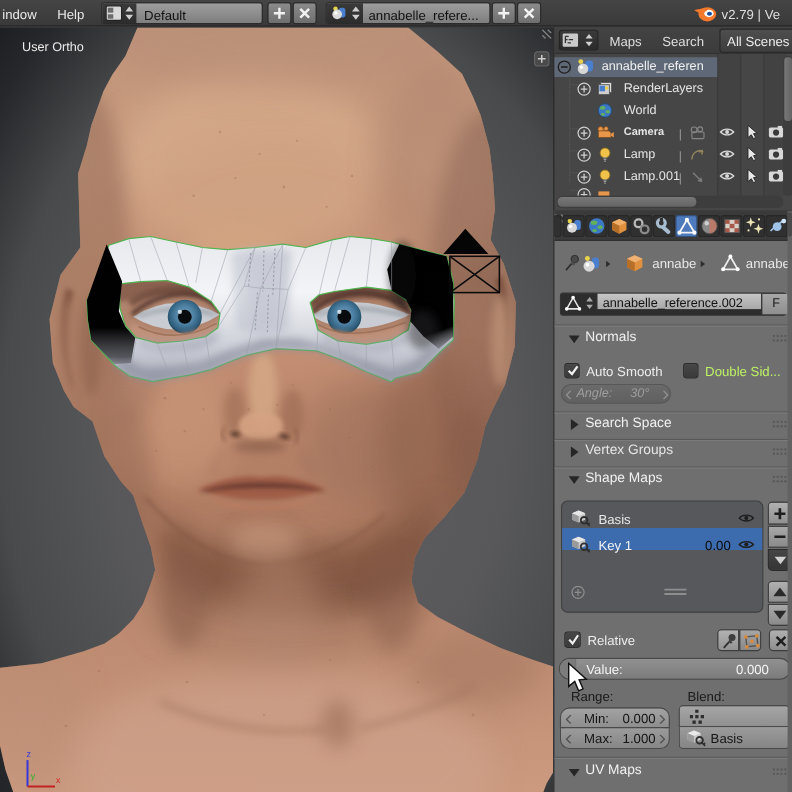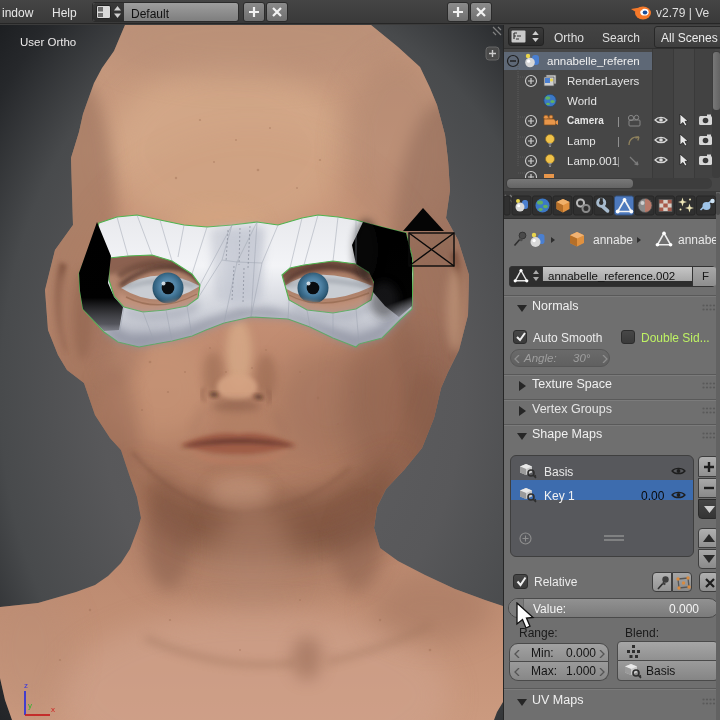--- a/index.html
+++ b/index.html
@@ -35,20 +35,35 @@
       <svg class="abs" style="left:3px;top:2px" width="14" height="14" viewBox="0 0 14 14">
           <path d="M7 2 V12 M2 7 H12" stroke="#f2f2f2" stroke-width="2.2"></path>
         </svg>
     </div>
     <div class="abs" style="left:266px;top:2px;width:22px;height:20px;border:1px solid #2b2b2b;border-radius:3px;background:linear-gradient(#8b8b8b,#6f6f6f);">
       <svg class="abs" style="left:3px;top:2px" width="14" height="14" viewBox="0 0 14 14">
           <path d="M3 3 L11 11 M11 3 L3 11" stroke="#f2f2f2" stroke-width="2.2"></path>
         </svg>
     </div>
 
+    <div class="abs" style="left:296px;top:2px;width:150px;height:20px;border:1px solid #2b2b2b;border-radius:3px;background:linear-gradient(#9e9e9e,#7e7e7e);">
+      <div class="abs" style="left:0;top:0;width:33px;height:18px;background:linear-gradient(#3a3a3a,#2c2c2c);border-radius:2px 0 0 2px;">
+        <svg class="abs" style="left:3px;top:2px;" width="17" height="14" viewBox="0 0 17 14">
+            <circle cx="5" cy="3" r="2" fill="#e8d44c"></circle>
+            <rect x="8" y="2" width="6" height="9" rx="2.5" fill="#4a7fd0"></rect>
+            <circle cx="6.5" cy="8" r="4.4" fill="#dcdcdc"></circle>
+            <circle cx="5.3" cy="6.8" r="1.5" fill="#fff"></circle>
+          </svg>
+        <svg class="abs" style="left:22px;top:2px;" width="9" height="14" viewBox="0 0 9 14">
+            <path d="M4.5 1 L8 5.5 L1 5.5 Z" fill="#cfcfcf"></path>
+            <path d="M4.5 13 L8 8.5 L1 8.5 Z" fill="#cfcfcf"></path>
+          </svg>
+      </div>
+      <div class="txt" style="left:38px;top:4px;font-size:12px;color:#111;">annabelle_refere...</div>
+    </div>
     <div class="abs" style="left:447px;top:2px;width:22px;height:20px;border:1px solid #2b2b2b;border-radius:3px;background:linear-gradient(#8b8b8b,#6f6f6f);">
       <svg class="abs" style="left:3px;top:2px" width="14" height="14" viewBox="0 0 14 14">
           <path d="M7 2 V12 M2 7 H12" stroke="#f2f2f2" stroke-width="2.2"></path>
         </svg>
     </div>
     <div class="abs" style="left:470px;top:2px;width:22px;height:20px;border:1px solid #2b2b2b;border-radius:3px;background:linear-gradient(#8b8b8b,#6f6f6f);">
       <svg class="abs" style="left:3px;top:2px" width="14" height="14" viewBox="0 0 14 14">
           <path d="M3 3 L11 11 M11 3 L3 11" stroke="#f2f2f2" stroke-width="2.2"></path>
         </svg>
     </div>
@@ -323,21 +338,21 @@
       <div class="abs" style="left:4px;top:2px;width:36px;height:19px;background:linear-gradient(#3a3a3a,#2b2b2b);border:1px solid #232323;border-radius:3px;">
         <svg class="abs" style="left:2px;top:2px" width="15" height="13" viewBox="0 0 15 13">
             <rect x="0.5" y="0.5" width="14" height="12" rx="1" fill="#c9c9c9"></rect>
             <path d="M3 3 H6 M3 6 H5 M6 6 H10 M5 9 H8 M3 3 V9" stroke="#333" stroke-width="1.2" fill="none"></path>
           </svg>
         <svg class="abs" style="left:22px;top:2px;" width="9" height="13" viewBox="0 0 9 14">
             <path d="M4.5 1 L8 5.5 L1 5.5 Z" fill="#cfcfcf"></path>
             <path d="M4.5 13 L8 8.5 L1 8.5 Z" fill="#cfcfcf"></path>
           </svg>
       </div>
-      <div class="txt" style="left:50px;top:6px;font-size:12px;color:#dfdfdf;">Ortho</div>
+      <div class="txt" style="left:50px;top:6px;font-size:12px;color:#dfdfdf;">Maps</div>
       <div class="txt" style="left:98px;top:6px;font-size:12px;color:#dfdfdf;">Search</div>
       <div class="abs" style="left:150px;top:1px;width:67px;height:22px;background:linear-gradient(#4e4e4e,#3e3e3e);border:1px solid #282828;border-radius:3px 0 0 3px;">
         <div class="txt" style="left:6px;top:4px;font-size:12px;color:#ececec;">All Scenes</div>
       </div>
     </div>
 
     <div class="abs" style="left:148px;top:24px;width:21px;height:129px;background:#424242;border-left:1px solid #3a3a3a;"></div>
     <div class="abs" style="left:169px;top:24px;width:21px;height:129px;background:#464646;border-left:1px solid #3a3a3a;"></div>
     <div class="abs" style="left:190px;top:24px;width:21px;height:129px;background:#424242;border-left:1px solid #3a3a3a;"></div>
 
@@ -650,21 +665,21 @@
       <svg class="abs" style="left:91px;top:5px" width="6" height="8" viewBox="0 0 6 8">
           <path d="M1 0 L5 4 L1 8" stroke="#8e8e8e" stroke-width="1.3" fill="none"></path>
         </svg>
     </div>
     <div class="abs" style="left:0;top:183px;width:216px;height:1px;background:#595959;"></div>
     <div class="abs" style="left:0;top:184px;width:216px;height:1px;background:#7b7b7b;"></div>
 
     <svg class="abs" style="left:14px;top:190px;" width="9" height="10" viewBox="0 0 9 10">
         <path d="M1 0 L8 5 L1 10 Z" fill="#262626"></path>
       </svg>
-    <div class="txt" style="left:28px;top:186px;font-size:12.5px;color:#f0f0f0;">Texture Space</div>
+    <div class="txt" style="left:28px;top:186px;font-size:12.5px;color:#f0f0f0;">Search Space</div>
     <svg class="abs" style="left:198px;top:191px;" width="14" height="7" viewBox="0 0 14 7">
         <g fill="#5a5a5a">
           <circle cx="1.5" cy="1.5" r="1.1"></circle>
           <circle cx="5" cy="1.5" r="1.1"></circle>
           <circle cx="8.5" cy="1.5" r="1.1"></circle>
           <circle cx="12" cy="1.5" r="1.1"></circle>
           <circle cx="1.5" cy="5.5" r="1.1"></circle>
           <circle cx="5" cy="5.5" r="1.1"></circle>
           <circle cx="8.5" cy="5.5" r="1.1"></circle>
           <circle cx="12" cy="5.5" r="1.1"></circle>

